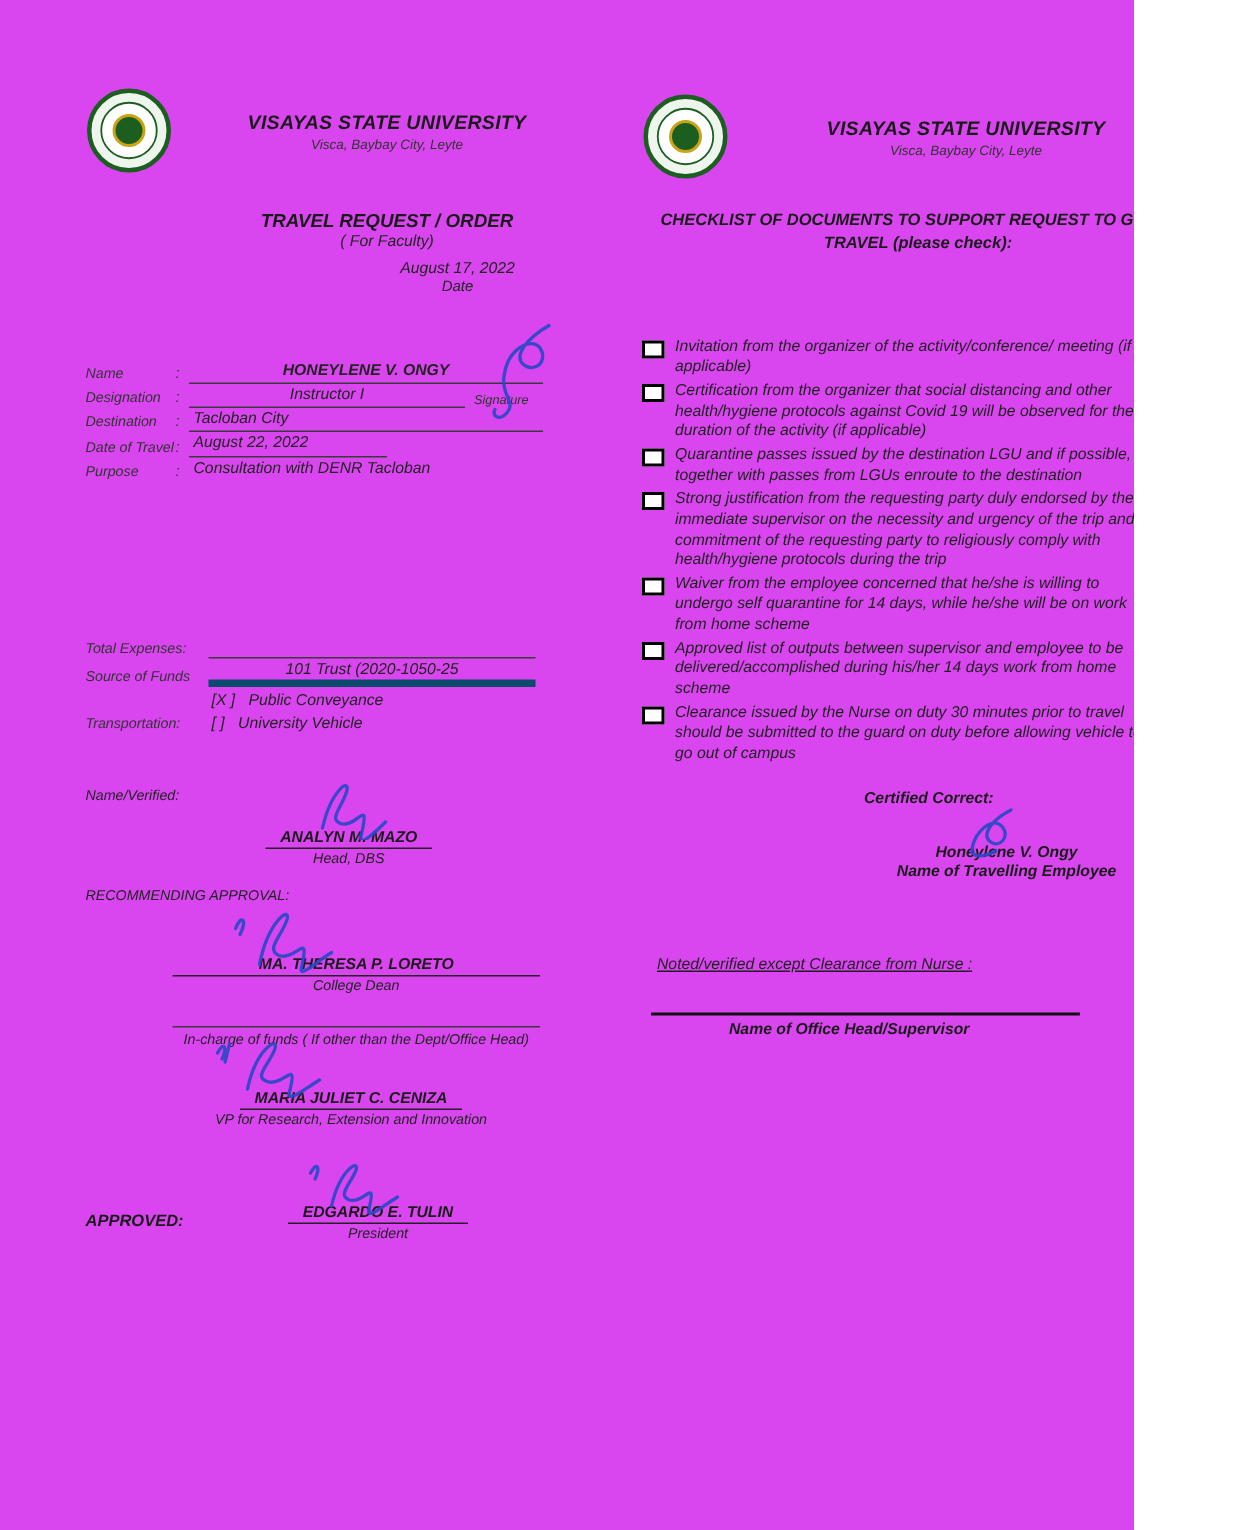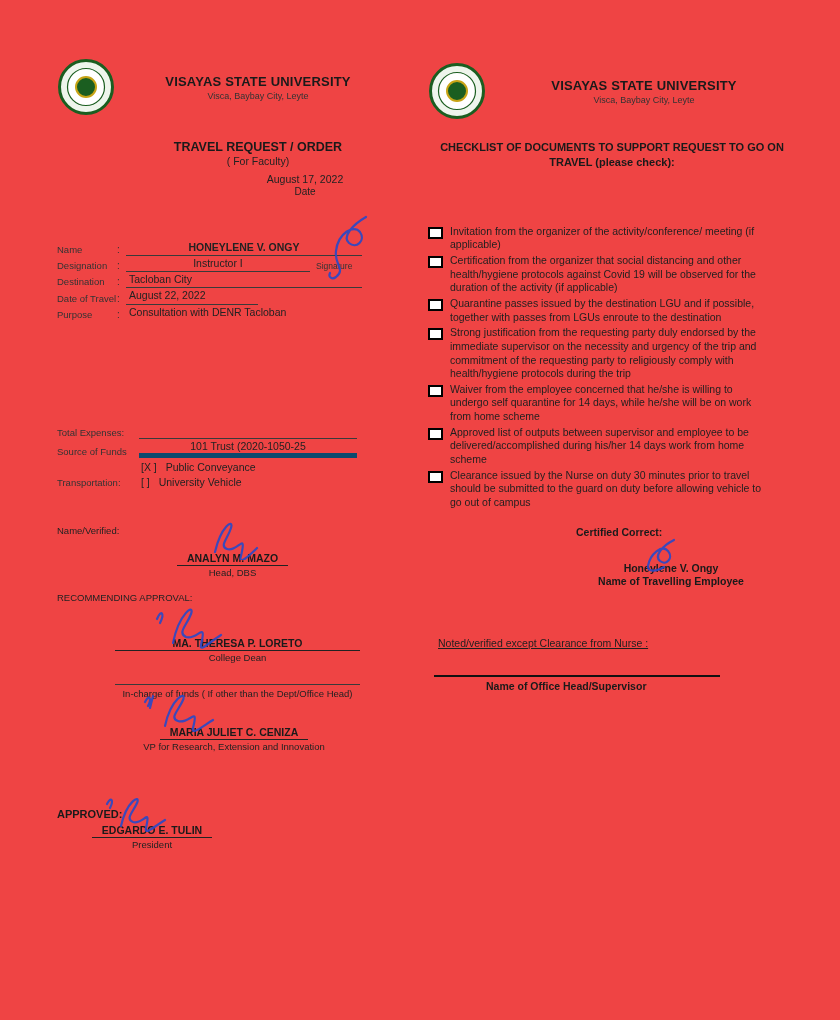--- a/index.html
+++ b/index.html
@@ -3,22 +3,22 @@
 <meta charset="utf-8">
 <style>
   :root{
     --ink:#2b49c6;
     --seal-green:#1b5e20;
     --seal-gold:#c8a416;
   }
   *{margin:0;padding:0;box-sizing:border-box;}
   html,body{background:#ffffff;}
   .page{
-    position:relative;width:840px;height:1020px;background:#ef4444;overflow:hidden;
-    font-family:"Liberation Sans", sans-serif;color:#222;
+    position:relative;width:756px;height:1020px;background:#d946ef;overflow:hidden;
+    font-family:"Liberation Sans", sans-serif;color:#222;font-style:italic;
   }
   
   .col-left{position:absolute;left:57px;top:58px;width:338px;}
   .col-right{position:absolute;left:428px;top:62px;width:368px;}
 
   
   .col-header{display:flex;align-items:center;gap:6px;}
   .seal{width:58px;height:58px;flex:none;}
   .seal .ring{fill:#eef5ec;stroke:var(--seal-green);stroke-width:3;}
   .seal .mid{fill:#ffffff;stroke:var(--seal-green);stroke-width:1.2;}
@@ -59,21 +59,21 @@
   .name-block{position:relative;text-align:center;}
   .sig-name-text{display:inline-block;font-weight:bold;font-size:10.5px;border-bottom:1px solid #222;padding:0 10px 1px;color:#1a1a1a;}
   .full-line .sig-name-text{display:block;padding:0 0 1px;}
   .title-caption{font-size:9.5px;margin-top:1px;color:#222;}
 
   .mazo{margin:12px 0 0 88px;width:175px;}
   .dean{margin:34px 0 0 58px;width:245px;}
   .blank-line{margin:20px 0 0 58px;width:245px;border-bottom:1px solid #3a3a3a;height:2px;}
   .incharge{margin:3px 0 0 58px;width:245px;text-align:center;font-size:9.5px;line-height:1.3;color:#222;}
   .vp{margin:22px 0 0 22px;width:310px;text-align:center;}
-  .approved-row{display:flex;margin-top:46px;flex-direction:column;}
+  .approved-row{display:flex;margin-top:46px;}
   .approved-label{font-weight:bold;font-size:11px;width:100px;padding-top:10px;color:#1a1a1a;}
   .president{width:190px;position:relative;text-align:center;}
 
   
   .right-title{margin-top:20px;text-align:center;font-weight:bold;font-size:11px;line-height:1.4;padding:0 2px;color:#1a1a1a;}
   .checklist{margin-top:54px;}
   .chk-item{display:flex;margin-bottom:2px;}
   .chk-box{flex:none;width:15px;height:12px;border:2px solid #000;margin:2px 7px 0 0;background:#fff;}
   .chk-text{font-size:10.5px;line-height:1.3;width:312px;color:#1f1f1f;}
 

